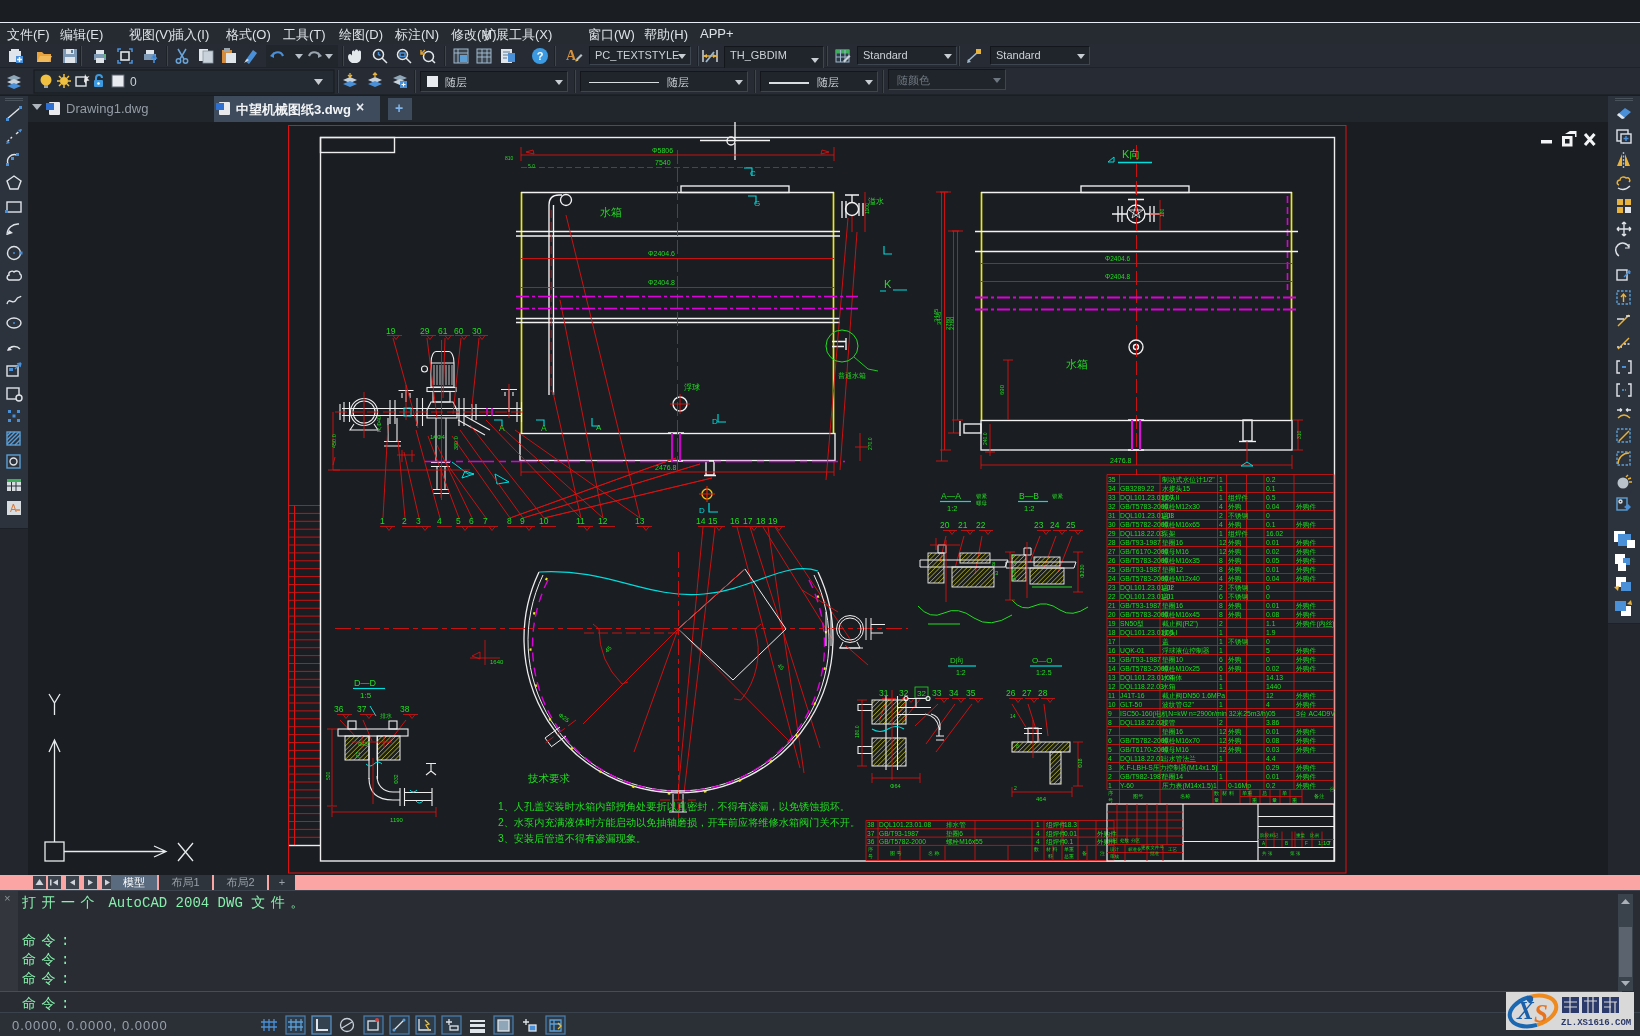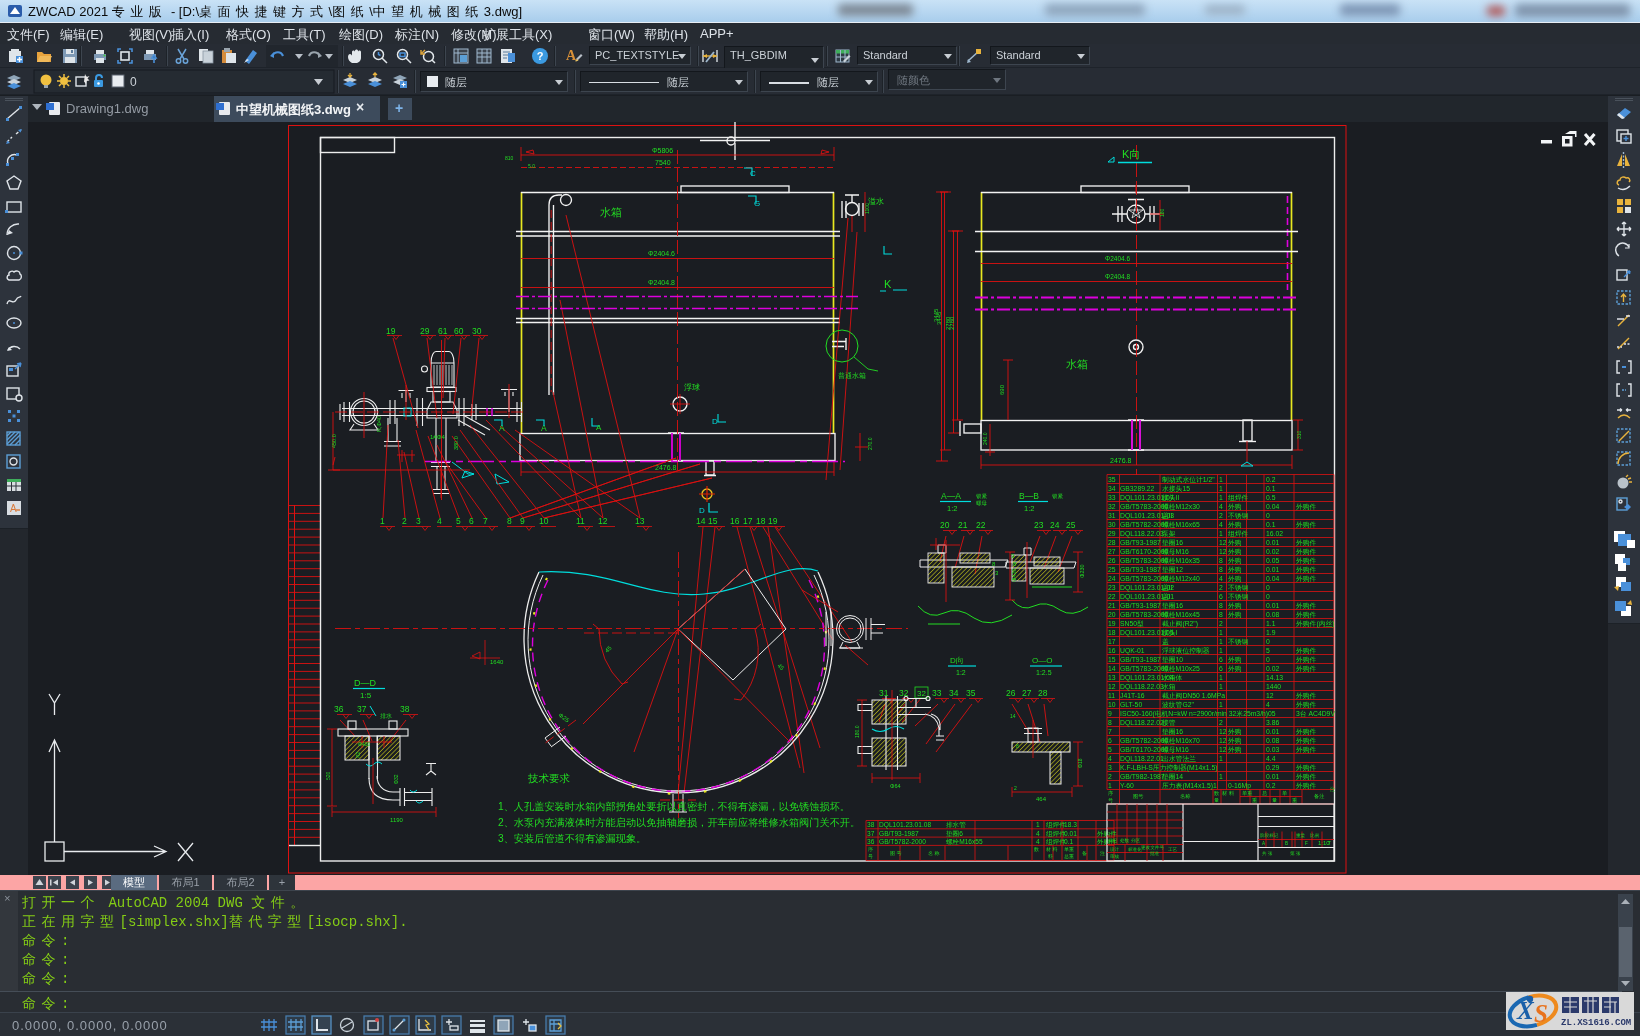--- a/index.html
+++ b/index.html
@@ -30,46 +30,33 @@
 #righttb .pan{position:absolute;left:0;top:0;width:32px;height:528px;background:#2d333c;border-bottom:1px solid #1c2127}
 
 #canvas{position:absolute;left:28px;top:122px;width:1580px;height:753px;background:#1a1d22;overflow:hidden}
 
 #sheettabs{position:absolute;left:0;top:875px;width:1640px;height:15px;background:#fca5a5}
 .stab{position:absolute;top:0;height:15px;font-size:11px;color:#9aa1aa;text-align:center;line-height:15px;background:#2e343b}
 .stab.act{background:#5a6b80;color:#fff}
 
 #cmdarea{position:absolute;left:0;top:890px;width:1640px;height:122px;background:#292d33;border-top:1px solid #3d444d;font-family:"Liberation Mono",monospace}
 #cmdgutter{position:absolute;left:0;top:0;width:18px;height:100px;background:#33373d;color:#8d949d;font-size:11px;text-align:center}
-.cmdline{position:absolute;left:22px;font-size:14px;color:#84cc16;white-space:pre}
+.cmdline{position:absolute;left:22px;font-size:14px;color:#86efac;white-space:pre}
 #cmdsep{position:absolute;left:0;top:100px;width:1622px;height:1px;background:#454d57}
 #cmdscroll{position:absolute;left:1618px;top:3px;width:15px;height:97px;background:#3a424c;color:#aab1b9}
 #cmdthumb{position:absolute;left:1px;top:33px;width:13px;height:50px;background:#5a636e}
 
 #statusbar{position:absolute;left:0;top:1012px;width:1640px;height:24px;background:#2b3037;border-top:1px solid #3a424c}
 #coords{position:absolute;left:12px;top:5px;font-size:13px;color:#98a0aa;letter-spacing:1px}
 .ck{letter-spacing:5.5px}
 
 .wmark{position:absolute;background:#d9d9d9;overflow:hidden}
 </style></head>
 <body>
 <div id="page">
-<div id="titlebar">
-  <svg class="abs" style="left:7px;top:3px" width="16" height="16">
-        <rect x="1" y="2" width="14" height="12" rx="2" fill="#2a5caa"></rect>
-        <path d="M3 11 8 4 13 11z" fill="#fff"></path>
-      </svg>
-  <div class="ttext">ZWCAD 2021 <span class="ck">专业版</span> - [D:\<span class="ck">桌面快捷键方式</span>\<span class="ck">图纸</span>\<span class="ck">中望机械图纸</span>3.dwg]</div>
-  <div class="blob" style="left:838px;top:4px;width:75px;height:12px;background:#7d8894"></div>
-  <div class="blob" style="left:1045px;top:4px;width:100px;height:12px;background:#8fa6bd"></div>
-  <div class="blob" style="left:1205px;top:5px;width:40px;height:10px;background:#9db2c6"></div>
-  <div class="blob" style="left:1340px;top:4px;width:60px;height:12px;background:#7e96b5"></div>
-  <div class="blob" style="left:1487px;top:6px;width:18px;height:10px;background:#b05a5a"></div>
-  <div class="blob" style="left:1515px;top:4px;width:115px;height:13px;background:#7f93ab"></div>
-</div>
 <div id="menubar">
   <span style="left:7px">文件(F)</span>
       <span style="left:60px">编辑(E)</span>
       <span style="left:129px">视图(V)</span>
       <span style="left:171px">插入(I)</span>
       <span style="left:226px">格式(O)</span>
       <span style="left:283px">工具(T)</span>
       <span style="left:339px">绘图(D)</span>
       <span style="left:395px">标注(N)</span>
       <span style="left:451px">修改(M)</span>
@@ -1268,21 +1255,20 @@
   <div class="stab act" style="left:111px;width:46px">模型</div>
   <div class="stab" style="left:159px;width:53px">布局1</div>
   <div class="stab" style="left:214px;width:53px">布局2</div>
   <div class="stab" style="left:269px;width:26px">+</div>
 </div>
 <div id="cmdarea">
   <div id="cmdgutter">
         <span style="position:absolute;left:4px;top:2px">×</span>
       </div>
   <div class="cmdline" style="top:3px"><span class="ck">打开一个</span> AutoCAD 2004 DWG <span class="ck">文件。</span></div>
-  <div class="cmdline" style="top:22px"><span class="ck">正在用字型</span>[simplex.shx]<span class="ck">替代字型</span>[isocp.shx].</div>
   <div class="cmdline" style="top:41px"><span class="ck">命令</span>:</div>
   <div class="cmdline" style="top:60px"><span class="ck">命令</span>:</div>
   <div class="cmdline" style="top:79px"><span class="ck">命令</span>:</div>
   <div id="cmdsep"></div>
   <div class="cmdline" style="top:104px"><span class="ck">命令</span>:</div>
   <div id="cmdscroll">
         <svg style="position:absolute;left:2px;top:2px" width="11" height="93">
           <path d="M1 8l4.5-5 4.5 5z" fill="#aab1b9"></path>
           <path d="M1 85l4.5 5 4.5-5z" fill="#aab1b9"></path>
         </svg>

